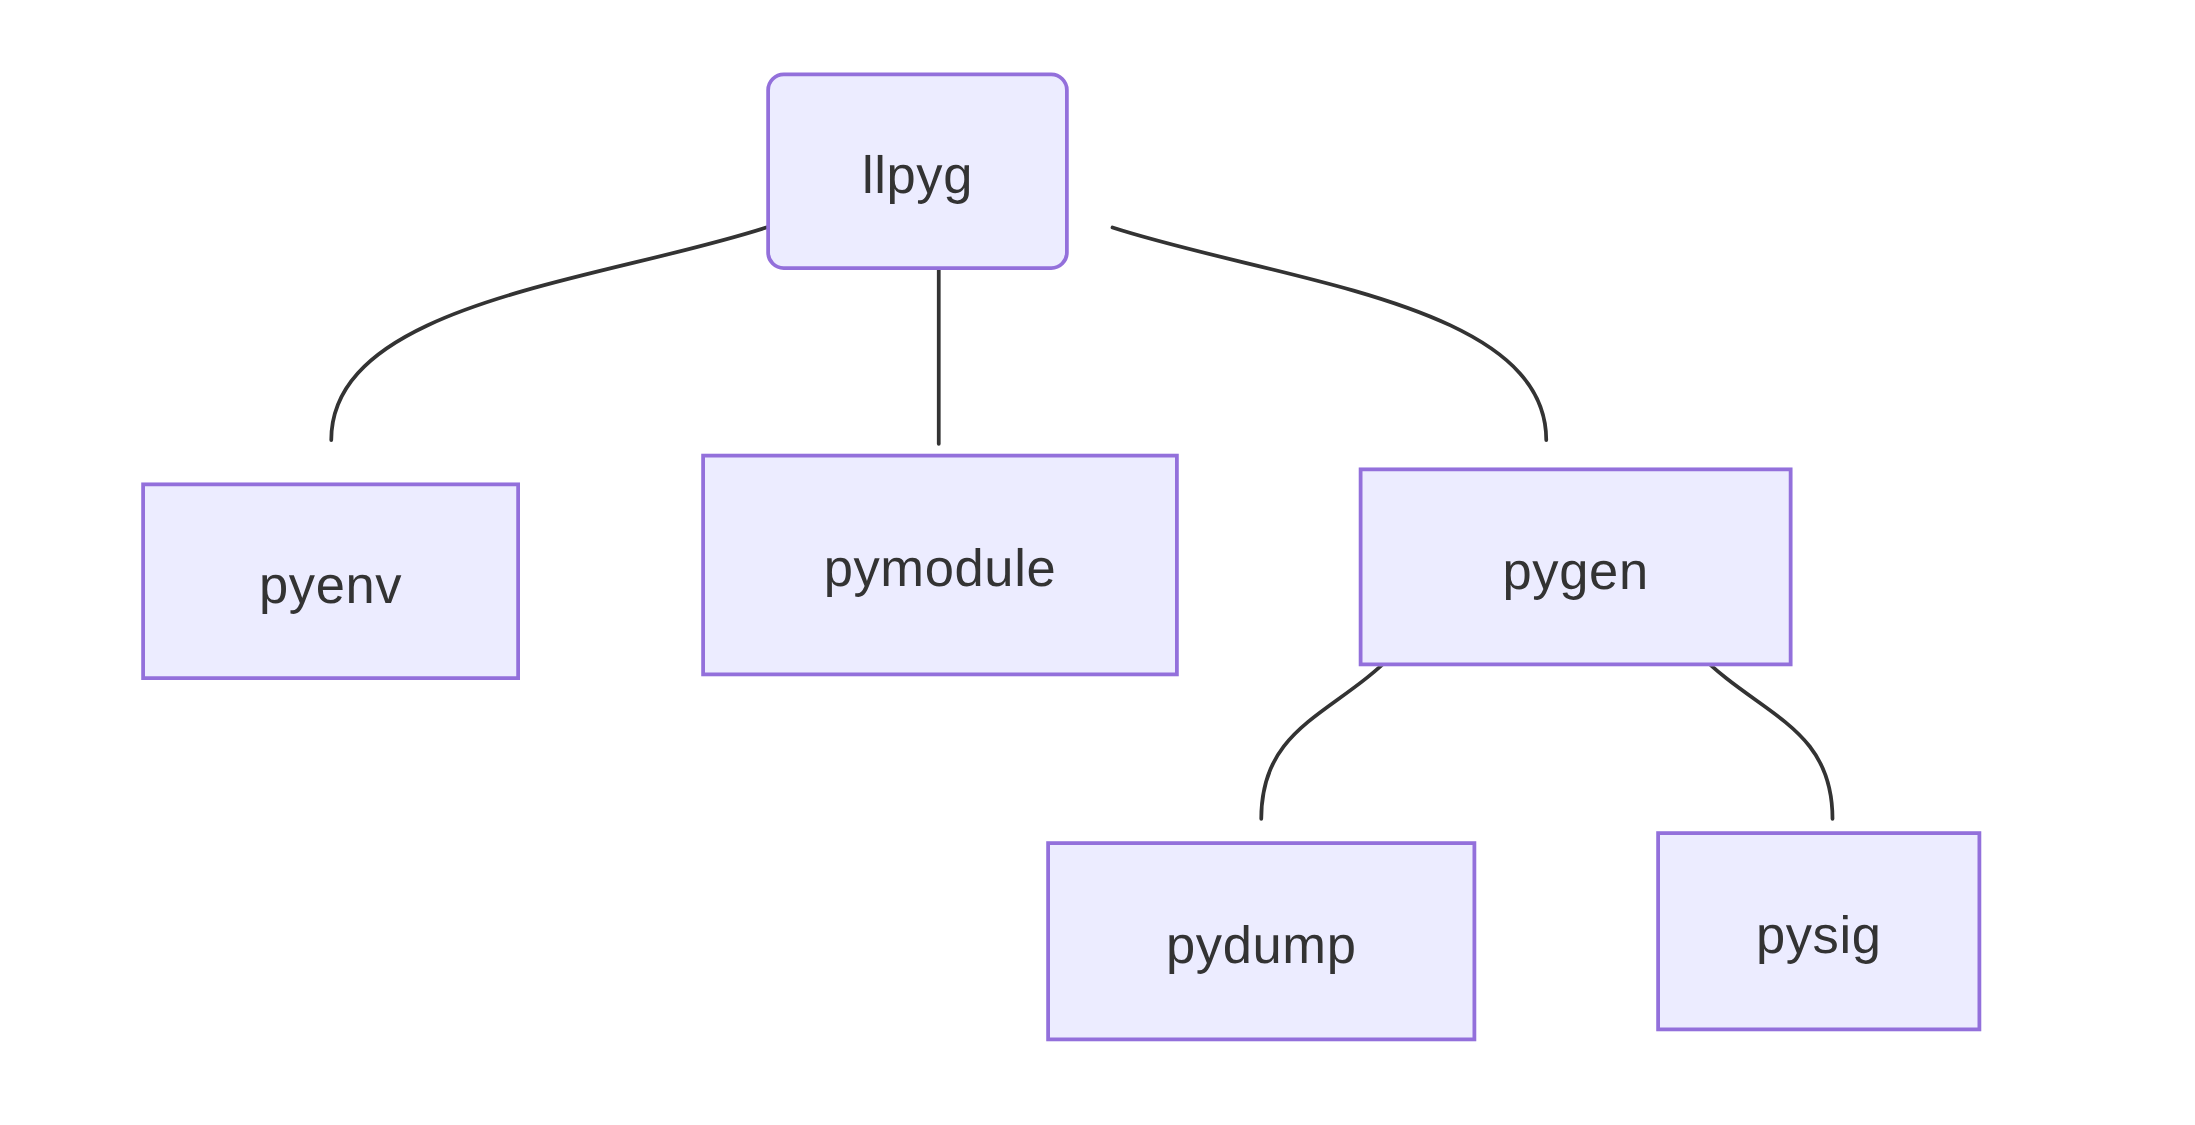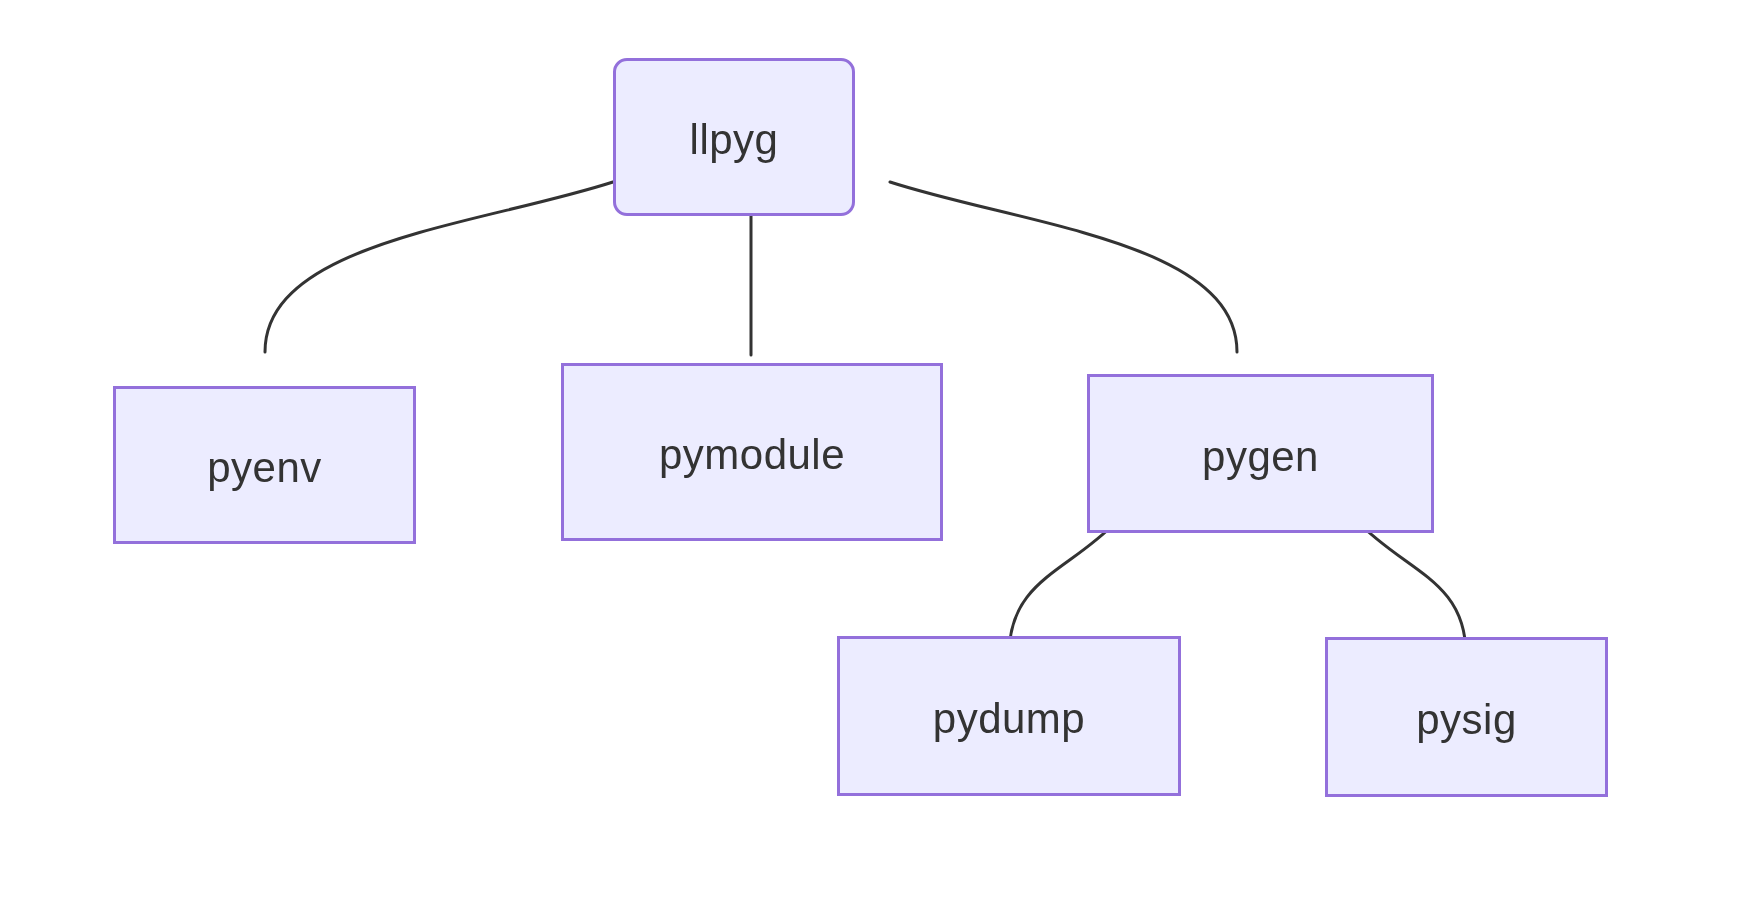--- a/index.html
+++ b/index.html
@@ -43,22 +43,22 @@
     line-height: 1;
     letter-spacing: 0.5px;
     white-space: nowrap;
     transform: translateY(3px);
   }
   
   #node-llpyg    { left: 613px;  top: 58px;  width: 242px; height: 158px; border-radius: 14px; }
   #node-pyenv    { left: 113px;  top: 362px; width: 303px; height: 158px; margin-top: 24px; }
   #node-pymodule { left: 561px;  top: 363px; width: 382px; height: 178px; }
   #node-pygen    { left: 1087px; top: 362px; width: 347px; height: 159px; margin-top: 12px; }
-  #node-pydump   { left: 837px;  top: 636px; width: 344px; height: 160px; }
-  #node-pysig    { left: 1325px; top: 637px; width: 283px; height: 160px; }
+  #node-pydump   { left: 837px;  top: 673px; width: 344px; height: 160px; }
+  #node-pysig    { left: 1325px; top: 665px; width: 260px; height: 160px; }
 </style>
 </head>
 <body>
 
 <div class="canvas">
 
   <svg class="edges" viewBox="0 0 1756 900" xmlns="http://www.w3.org/2000/svg">
     <path d="M 613 182 C 480 225, 265 242, 265 352"></path>
     <path d="M 751 216 L 751 355"></path>
     <path d="M 890 182 C 1023 225, 1237 242, 1237 352"></path>

